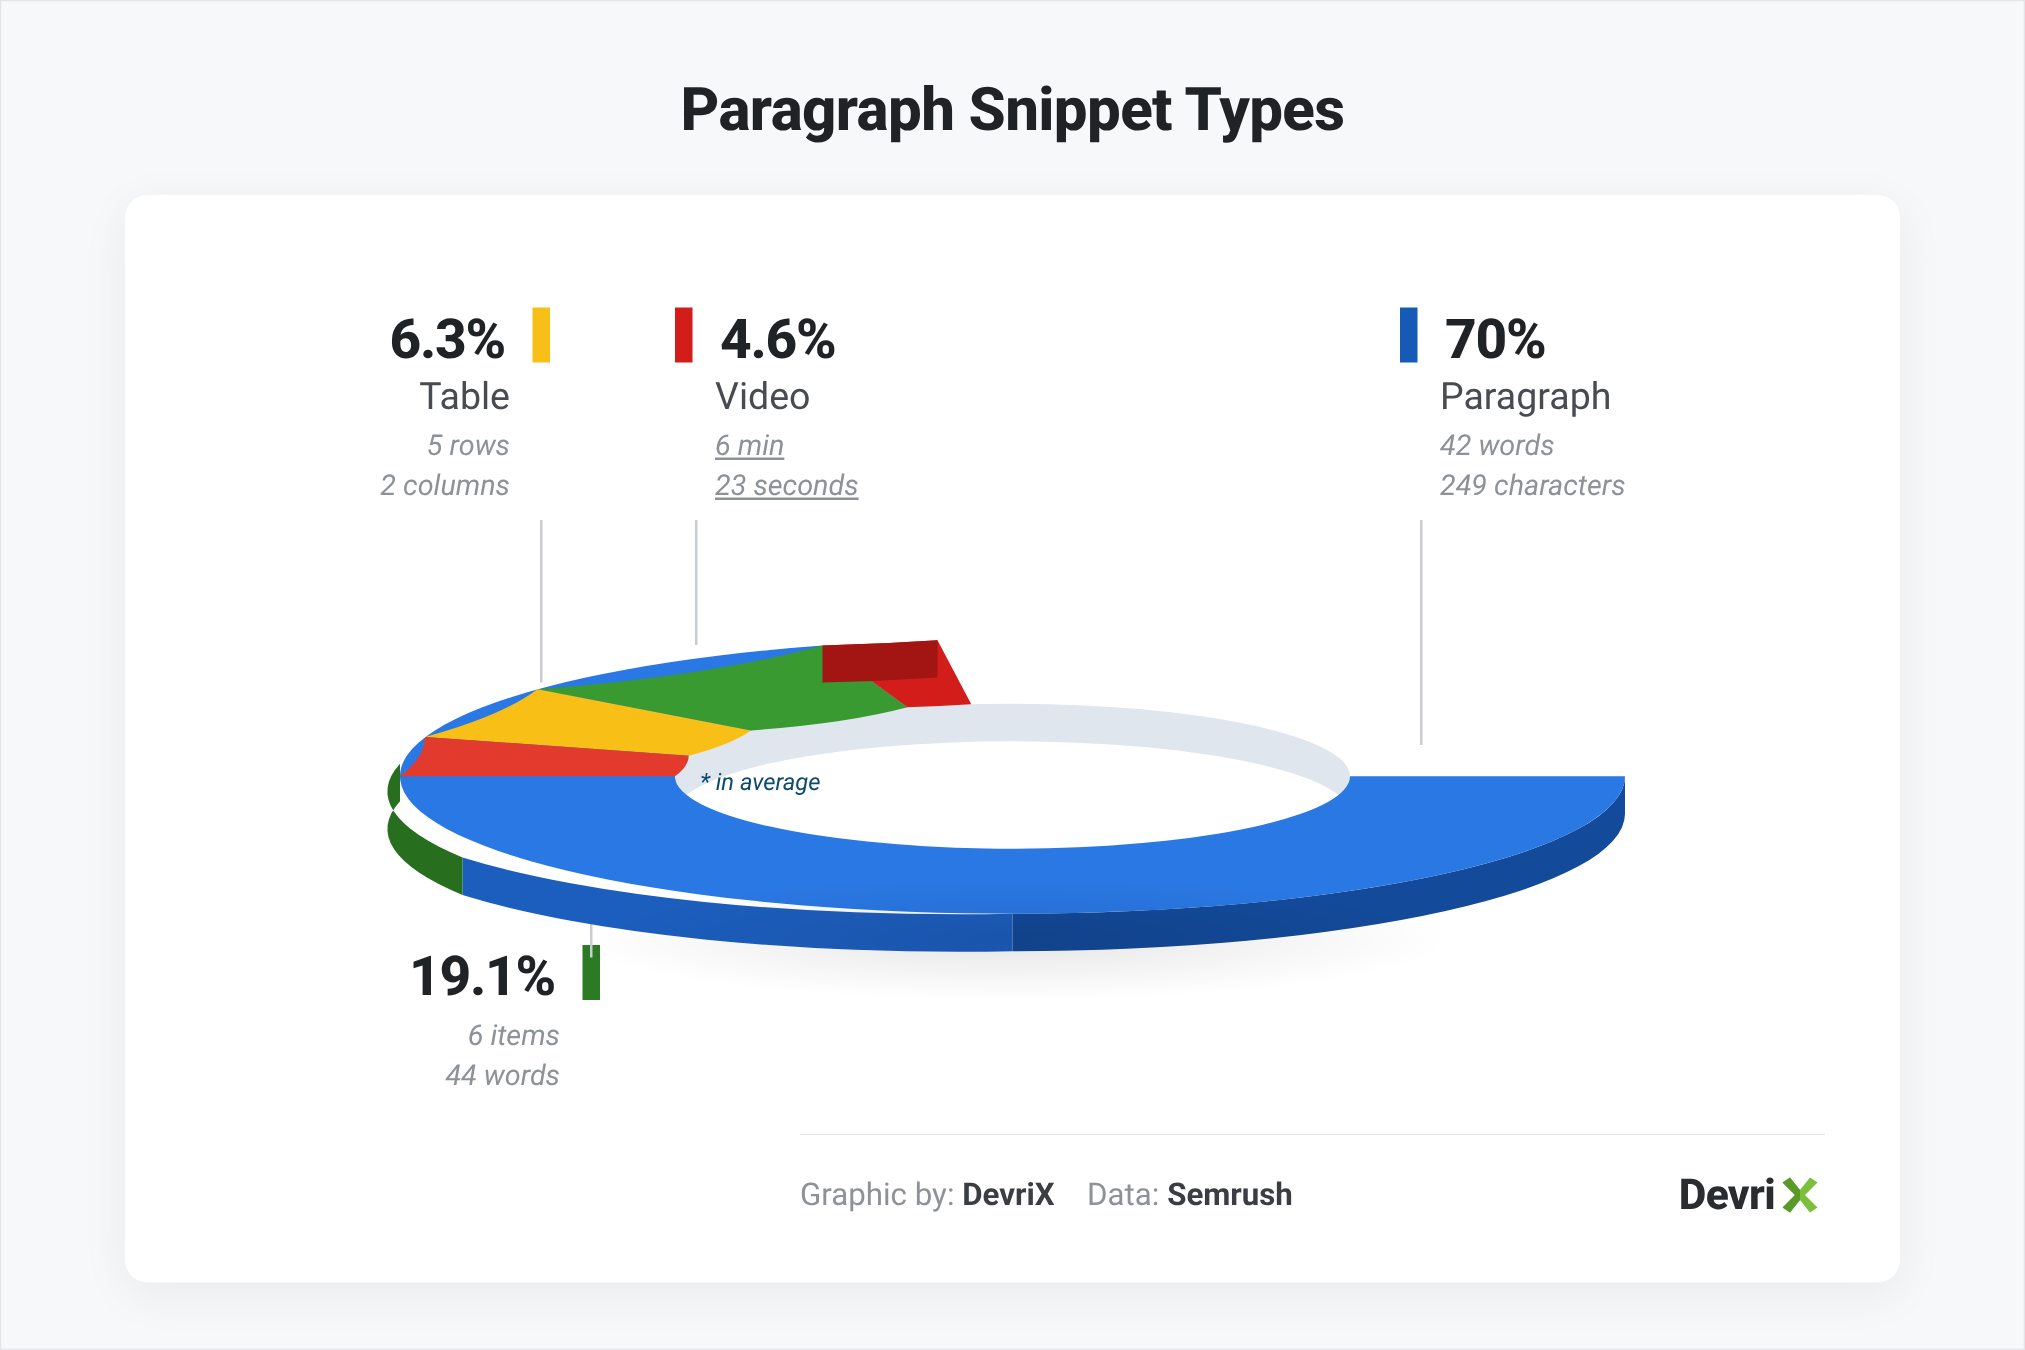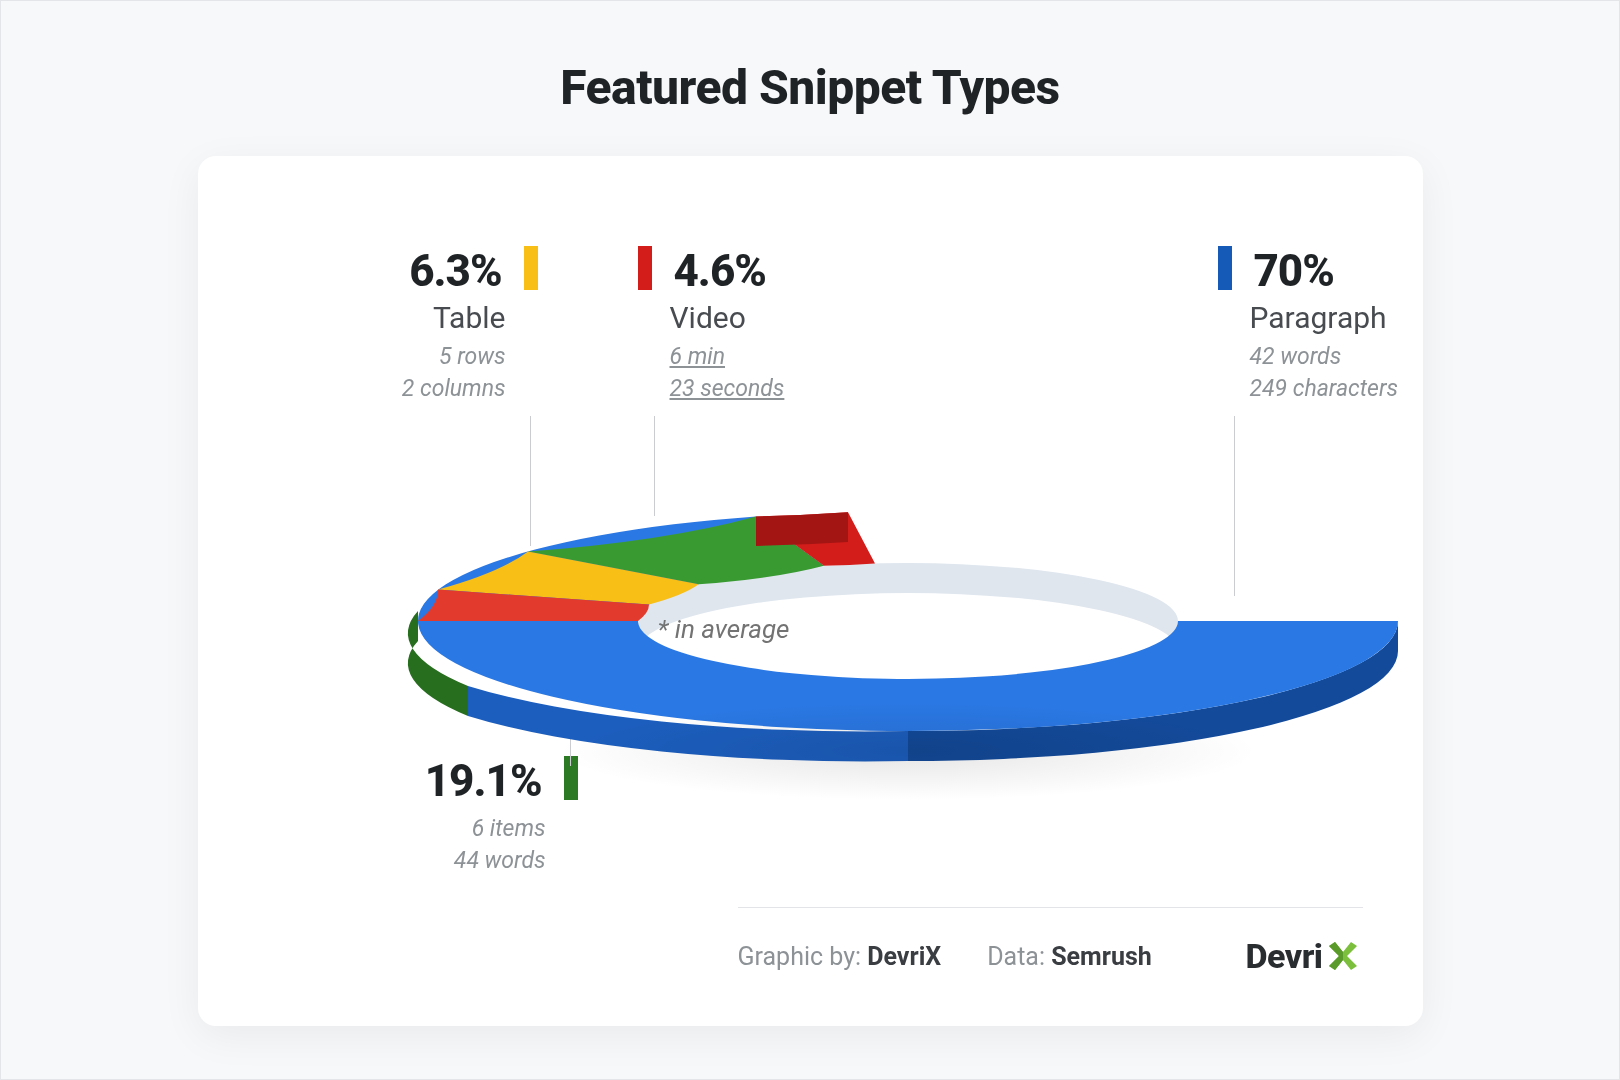--- a/index.html
+++ b/index.html
@@ -1,18 +1,18 @@
 <!DOCTYPE html>
 <html><head>
 <meta charset="utf-8">
 <style>
   html,body{margin:0;padding:0;width:1620px;height:1080px;font-family:"Segoe UI",Roboto,"Helvetica Neue",Arial,sans-serif;background:#f7f8fa;}
   .outer{box-sizing:border-box;width:1620px;height:1080px;border:1px solid #e3e5e8;padding:28px 40px 40px 40px;display:flex;flex-direction:column;align-items:center;}
   .title{font-size:48px;font-weight:800;color:#1f2326;margin:30px 0 40px 0;letter-spacing:-0.5px;}
-  .card{width:1225px;height:870px;background:#ffffff;border-radius:18px;box-shadow:0 10px 40px rgba(0,0,0,0.06);position:relative;}
+  .card{width:1420px;height:870px;background:#ffffff;border-radius:18px;box-shadow:0 10px 40px rgba(0,0,0,0.06);position:relative;}
 
   
   .call{position:absolute;line-height:1.15;}
   .call .pct{font-size:44px;font-weight:800;color:#1f2326;letter-spacing:-1px;}
   .call .name{font-size:30px;color:#484c50;margin-top:4px;}
   .call .det{font-size:23px;color:#8d9297;font-style:italic;line-height:1.4;margin-top:6px;}
   .swatch{display:inline-block;width:14px;height:44px;vertical-align:top;}
 
   
   .c-table{left:60px;top:90px;width:280px;text-align:right;}
@@ -32,33 +32,33 @@
   .l-table{left:332px;top:260px;height:130px;}
   .l-video{left:456px;top:260px;height:100px;}
   .l-para{left:1036px;top:260px;height:180px;}
   .l-list{left:372px;top:560px;height:50px;}
 
   
   .donut{position:absolute;left:160px;top:355px;width:1100px;height:280px;}
   
   .floor{position:absolute;left:50px;top:170px;width:1000px;height:140px;background:radial-gradient(ellipse 500px 70px at 50% 50%, rgba(0,0,0,0.10), rgba(0,0,0,0) 70%);}
 
-  .center-note{position:absolute;left:460px;top:458px;font-size:26px;font-style:italic;color:#737373;}
+  .center-note{position:absolute;left:460px;top:458px;font-size:19px;font-style:italic;color:#0c4a6e;}
 
   
-  .credit-wrap{position:absolute;left:540px;right:60px;bottom:50px;border-top:1px solid #e2e4e7;padding-top:28px;display:flex;align-items:center;gap:46px;font-size:25px;color:#8d9297;}
+  .credit-wrap{position:absolute;left:540px;right:60px;bottom:50px;border-top:1px solid #e2e4e7;padding-top:28px;display:flex;align-items:center;gap:26px;font-size:25px;color:#8d9297;}
   .credit-wrap b{color:#3a3e42;font-weight:700;}
   .logo{margin-left:auto;display:flex;align-items:center;font-size:34px;font-weight:800;color:#2a2d30;letter-spacing:-0.5px;}
   .logo svg{width:40px;height:40px;}
 </style>
 </head>
 <body>
 
 <div class="outer">
-  <div class="title">Featured Snippet Types</div>
+  <div class="title">Paragraph Snippet Types</div>
 
   <div class="card">
 
     <div class="call c-table">
       <div>
         <span class="pct">6.3%</span>
         <span class="swatch"></span>
       </div>
       <div class="name" style="padding-right:32px;">Table</div>
       <div class="det" style="padding-right:32px;">

